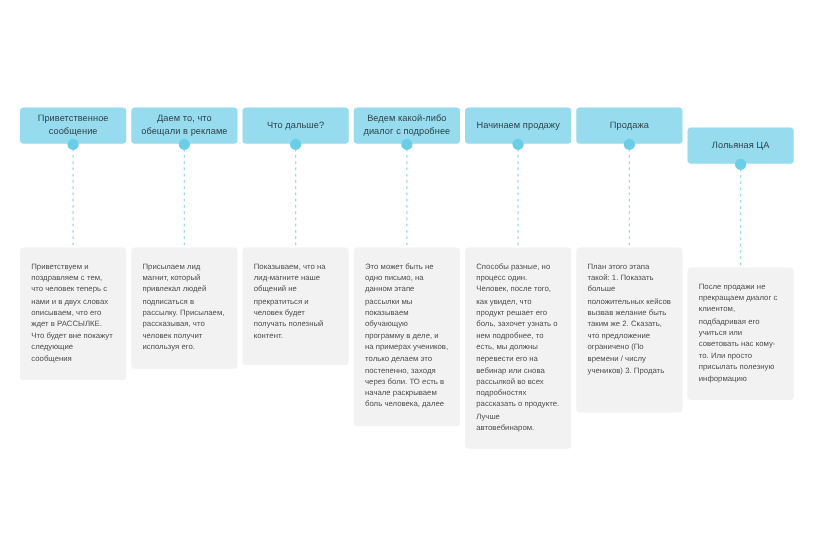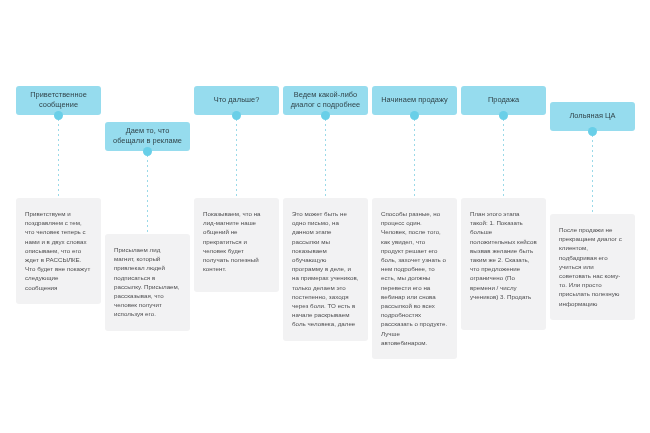--- a/index.html
+++ b/index.html
@@ -103,21 +103,21 @@
   <div class="column" style="left:16px;">
     <div class="stage-header">Приветственное сообщение</div>
     <div class="connector">
       <div class="dash-line"></div>
       <div class="dot dot-top"></div>
       <div class="dot dot-bottom"></div>
     </div>
     <div class="detail-card short">Приветствуем и поздравляем с тем, что человек теперь с нами и в двух словах описываем, что его ждет в РАССЫЛКЕ. Что будет вне покажут следующие сообщения</div>
   </div>
 
-  <div class="column" style="left:105px;margin-top:36px;">
+  <div class="column" style="left:105px;">
     <div class="stage-header">Даем то, что обещали в рекламе</div>
     <div class="connector">
       <div class="dash-line"></div>
       <div class="dot dot-top"></div>
       <div class="dot dot-bottom"></div>
     </div>
     <div class="detail-card short">Присылаем лид магнит, который привлекал людей подписаться в рассылку. Присылаем, рассказывая, что человек получит используя его.</div>
   </div>
 
   <div class="column" style="left:194px;">

